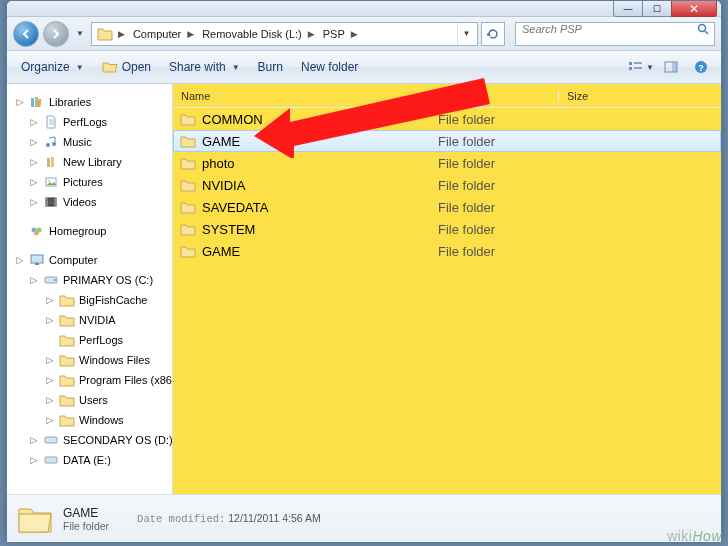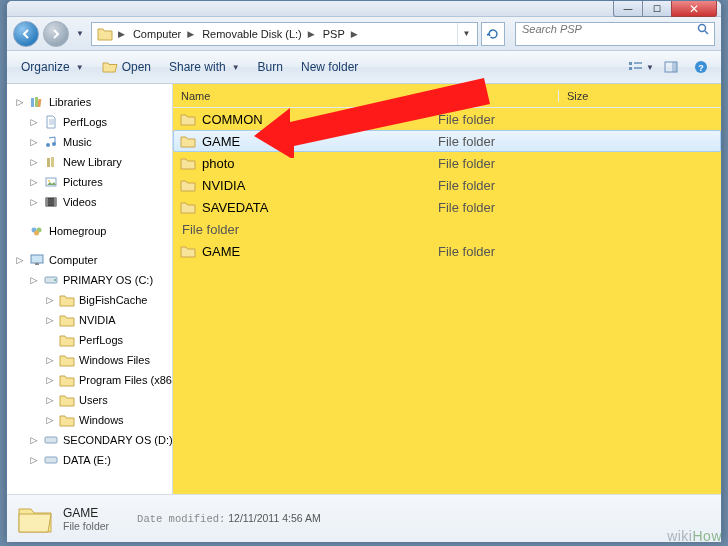--- a/index.html
+++ b/index.html
@@ -49,21 +49,21 @@
 .cell-type { width: 130px; padding-left: 8px; color: #555; }
 .foldericon { width: 16px; height: 14px; }
 .details { height: 48px; border-top: 1px solid #d6dee7; background: linear-gradient(#f4f7fb,#eaf0f6); display: flex; align-items: center; padding: 0 10px; gap: 10px; font-size: 11px; }
 .bigfolder { width: 36px; height: 32px; }
 .detailtext .dname { font-size: 12px; color: #222; }
 .detailtext .dtype { font-size: 10.5px; color: #666; }
 .detailmeta { font-size: 10.5px; color: #555; margin-left: 18px; }
 .detailmeta .lbl { color: #888; font-family: Liberation Mono, monospace; }
 .arrow-annot { position: absolute; left: 254px; top: 68px; pointer-events: none; z-index: 50; }
 .watermark { position: absolute; right: 6px; bottom: 2px; font-size: 14px; color: rgba(120,130,140,.55); font-weight: 500; letter-spacing: .5px; }
-.watermark .wk { color: rgba(120,170,120,.8); }
+.watermark .wk { color: rgba(120,170,120,.8); font-style: italic; }
 </style>
 </head>
 <body>
 
 <div class="window">
 
   <div class="titlebar">
     <div class="winbtns">
       <div class="winbtn minbtn">—</div>
       <div class="winbtn maxbtn">☐</div>
@@ -383,20 +383,26 @@
           <div class="row">
             <div class="cell-name">
               <svg class="foldericon" width="16" height="14" viewBox="0 0 16 14">
                 <path d="M1 3h5l1.5 2H15v8H1z" fill="#f7e39a" stroke="#c9a84a"></path>
               </svg>
               <span>SAVEDATA</span>
             </div>
             <div class="cell-type">File folder</div>
           </div>
           <div class="row">
+            <div class="cell-name">
+              <svg class="foldericon" width="16" height="14" viewBox="0 0 16 14">
+                <path d="M1 3h5l1.5 2H15v8H1z" fill="#f7e39a" stroke="#c9a84a"></path>
+              </svg>
+              <span>SYSTEM</span>
+            </div>
             <div class="cell-type">File folder</div>
           </div>
           <div class="row">
             <div class="cell-name">
               <svg class="foldericon" width="16" height="14" viewBox="0 0 16 14">
                 <path d="M1 3h5l1.5 2H15v8H1z" fill="#f7e39a" stroke="#c9a84a"></path>
               </svg>
               <span>GAME</span>
             </div>
             <div class="cell-type">File folder</div>

